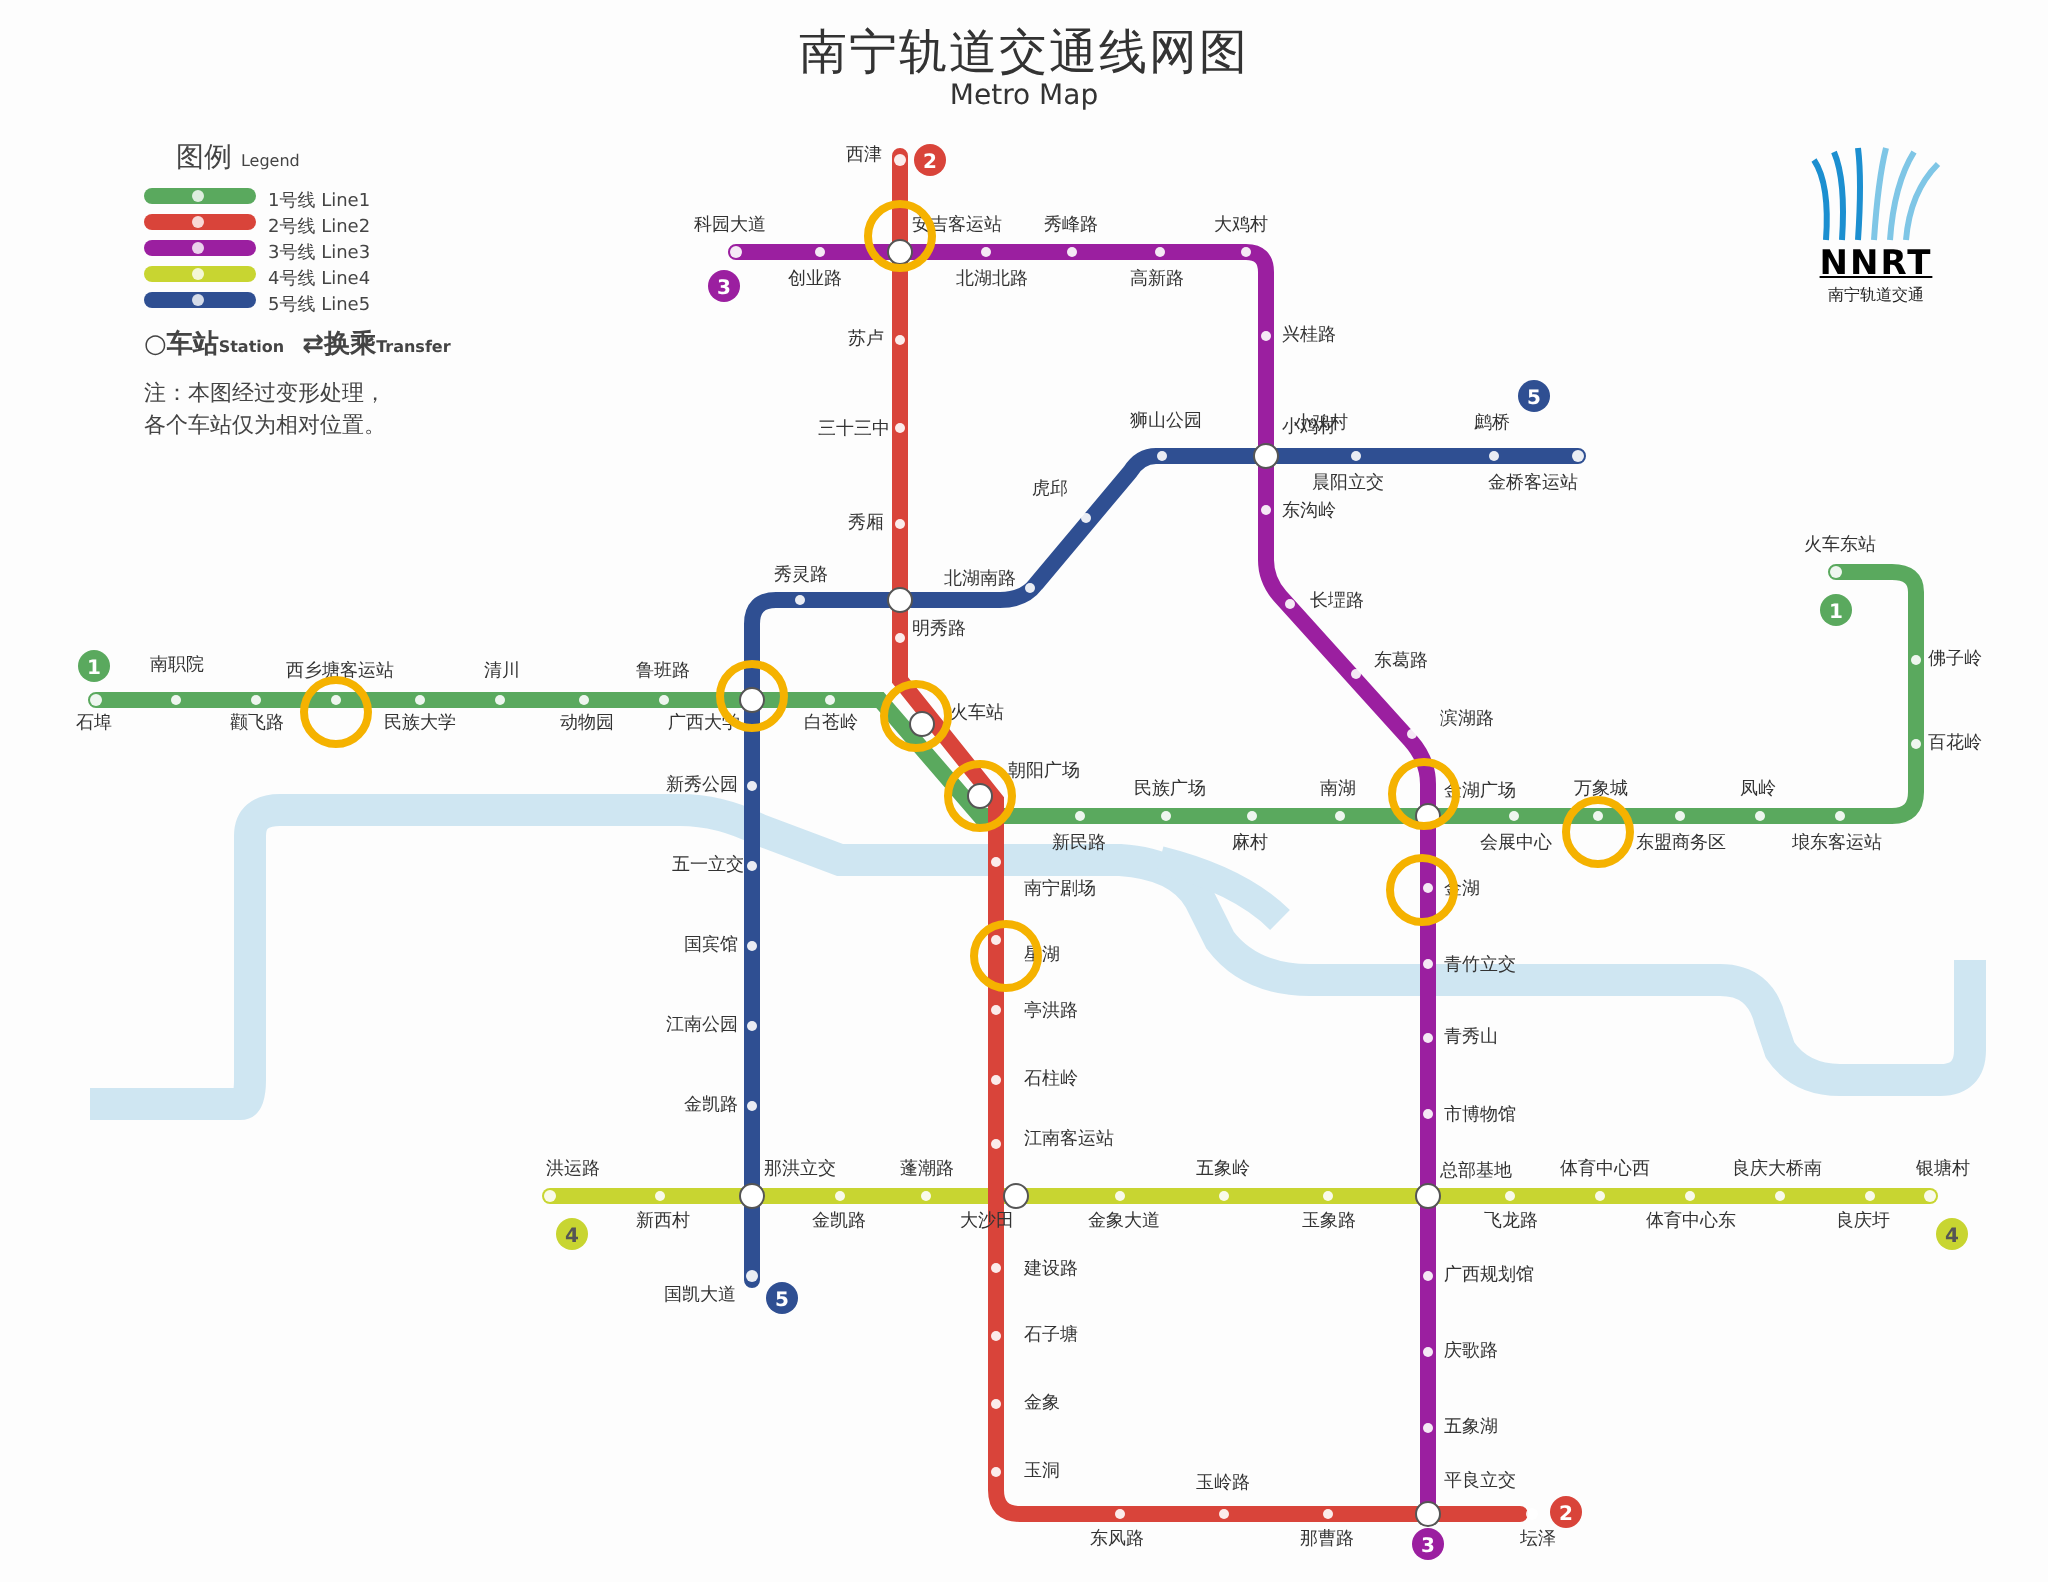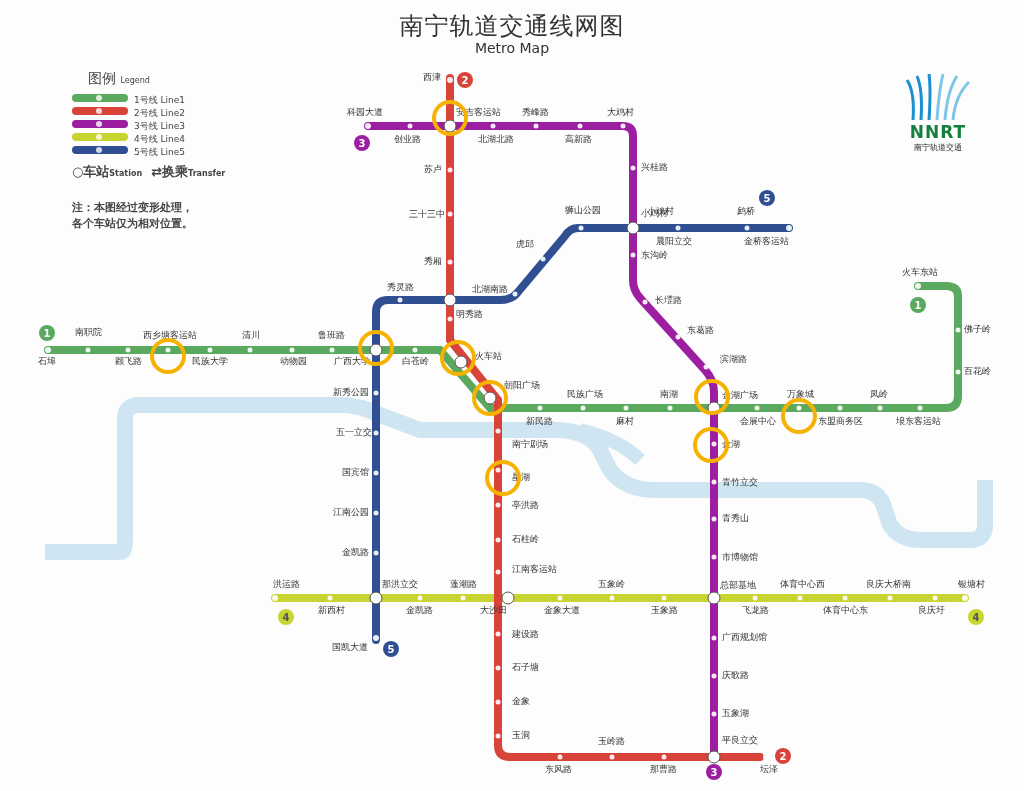--- a/index.html
+++ b/index.html
@@ -8,23 +8,23 @@
   .title .cn{font-size:24px;color:#333;letter-spacing:1px;}
   .title .en{font-size:14px;color:#333;margin-top:-2px;}
   .legend{position:absolute;left:72px;top:70px;font-size:9px;color:#444;}
   .legend .lh{font-size:14px;margin-left:16px;}
   .legend .lh small{font-size:8px;}
   .legend .row{display:flex;align-items:flex-start;height:13px;}
   .legend .bar{width:56px;height:8px;border-radius:4px;margin-right:6px;position:relative;}
   .legend .bar::after{content:"";position:absolute;left:24px;top:1px;width:6px;height:6px;border-radius:50%;background:#fff;opacity:.8;}
   .legend .sym{font-size:13px;margin-top:4px;font-weight:bold;}
   .legend .sym small{font-size:8px;}
-  .legend .note{font-size:11px;margin-top:19px;line-height:16px;font-weight:bold;}
+  .legend .note{font-size:11px;margin-top:8px;line-height:16px;}
   .logo{position:absolute;left:898px;top:72px;width:80px;text-align:center;}
-  .logo .abbr{font-size:17px;font-weight:bold;color:#15803d;letter-spacing:1px;margin-top:-4px;}
+  .logo .abbr{font-size:17px;font-weight:bold;color:#000000;letter-spacing:1px;margin-top:-4px;text-decoration:underline;}
   .logo .cnname{font-size:8px;color:#222;text-align:center;}
   svg.map{position:absolute;left:0;top:0;}
   .st{font-size:9px;fill:#333;}
 </style>
 </head>
 <body>
 
 <div class="title">
   <div class="cn">南宁轨道交通线网图</div>
   <div class="en">Metro Map</div>

